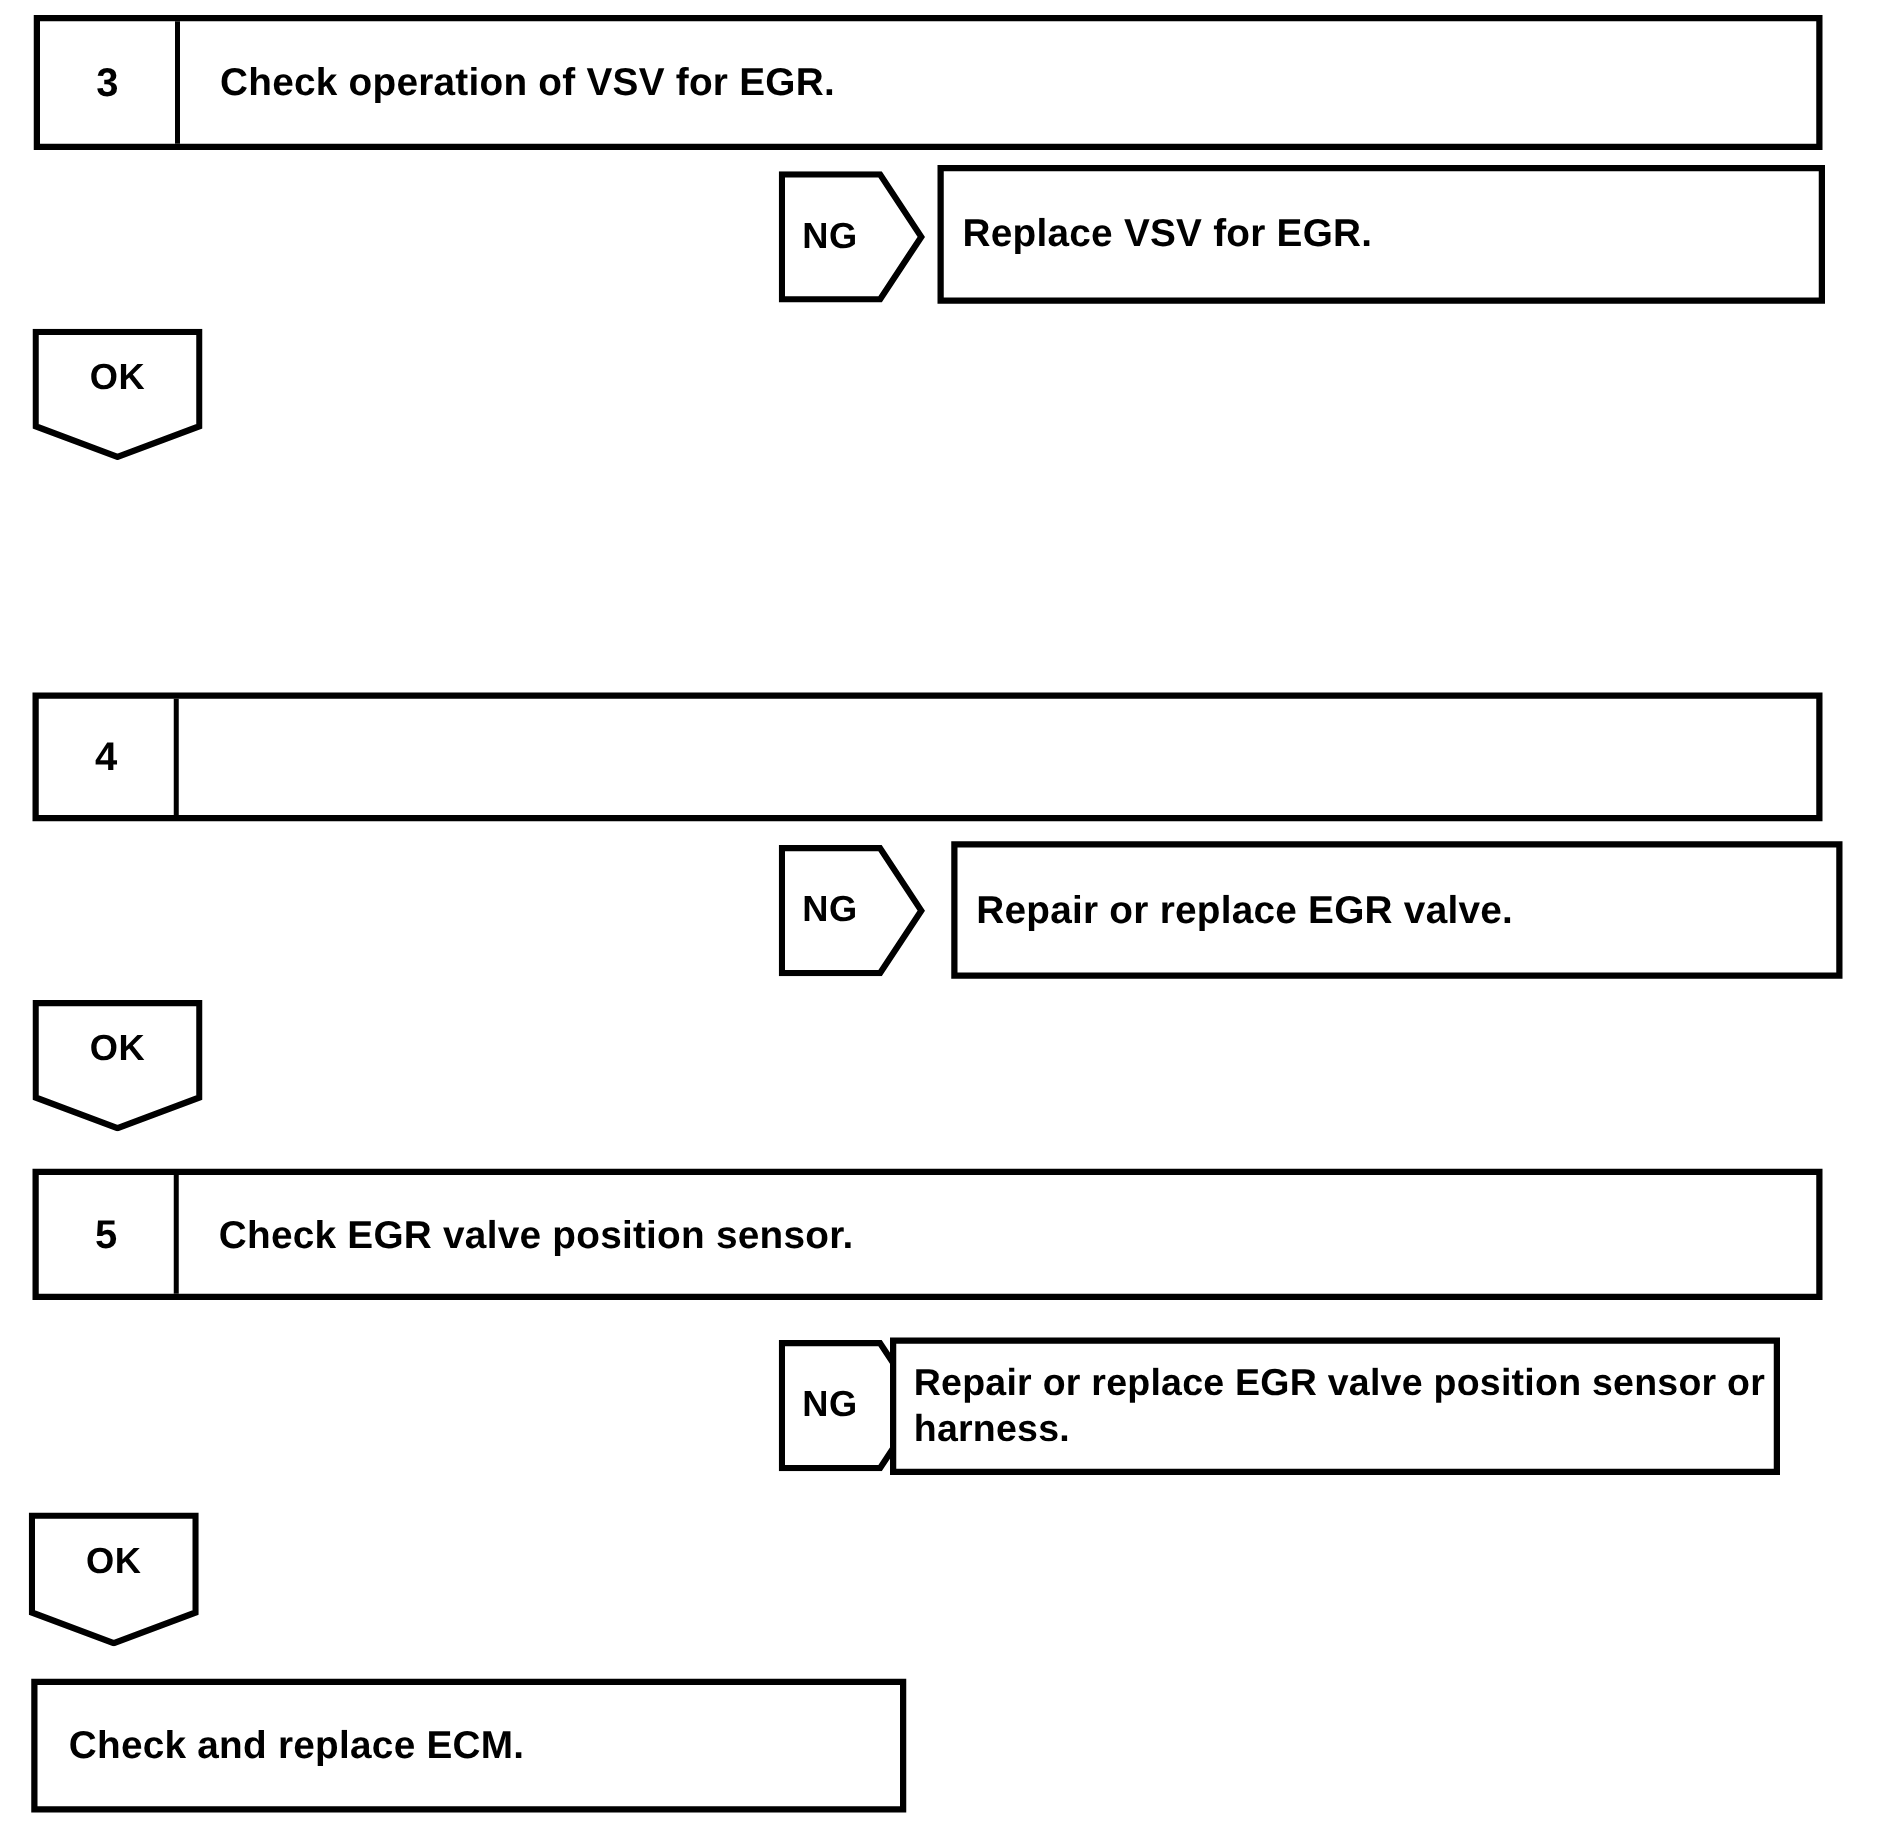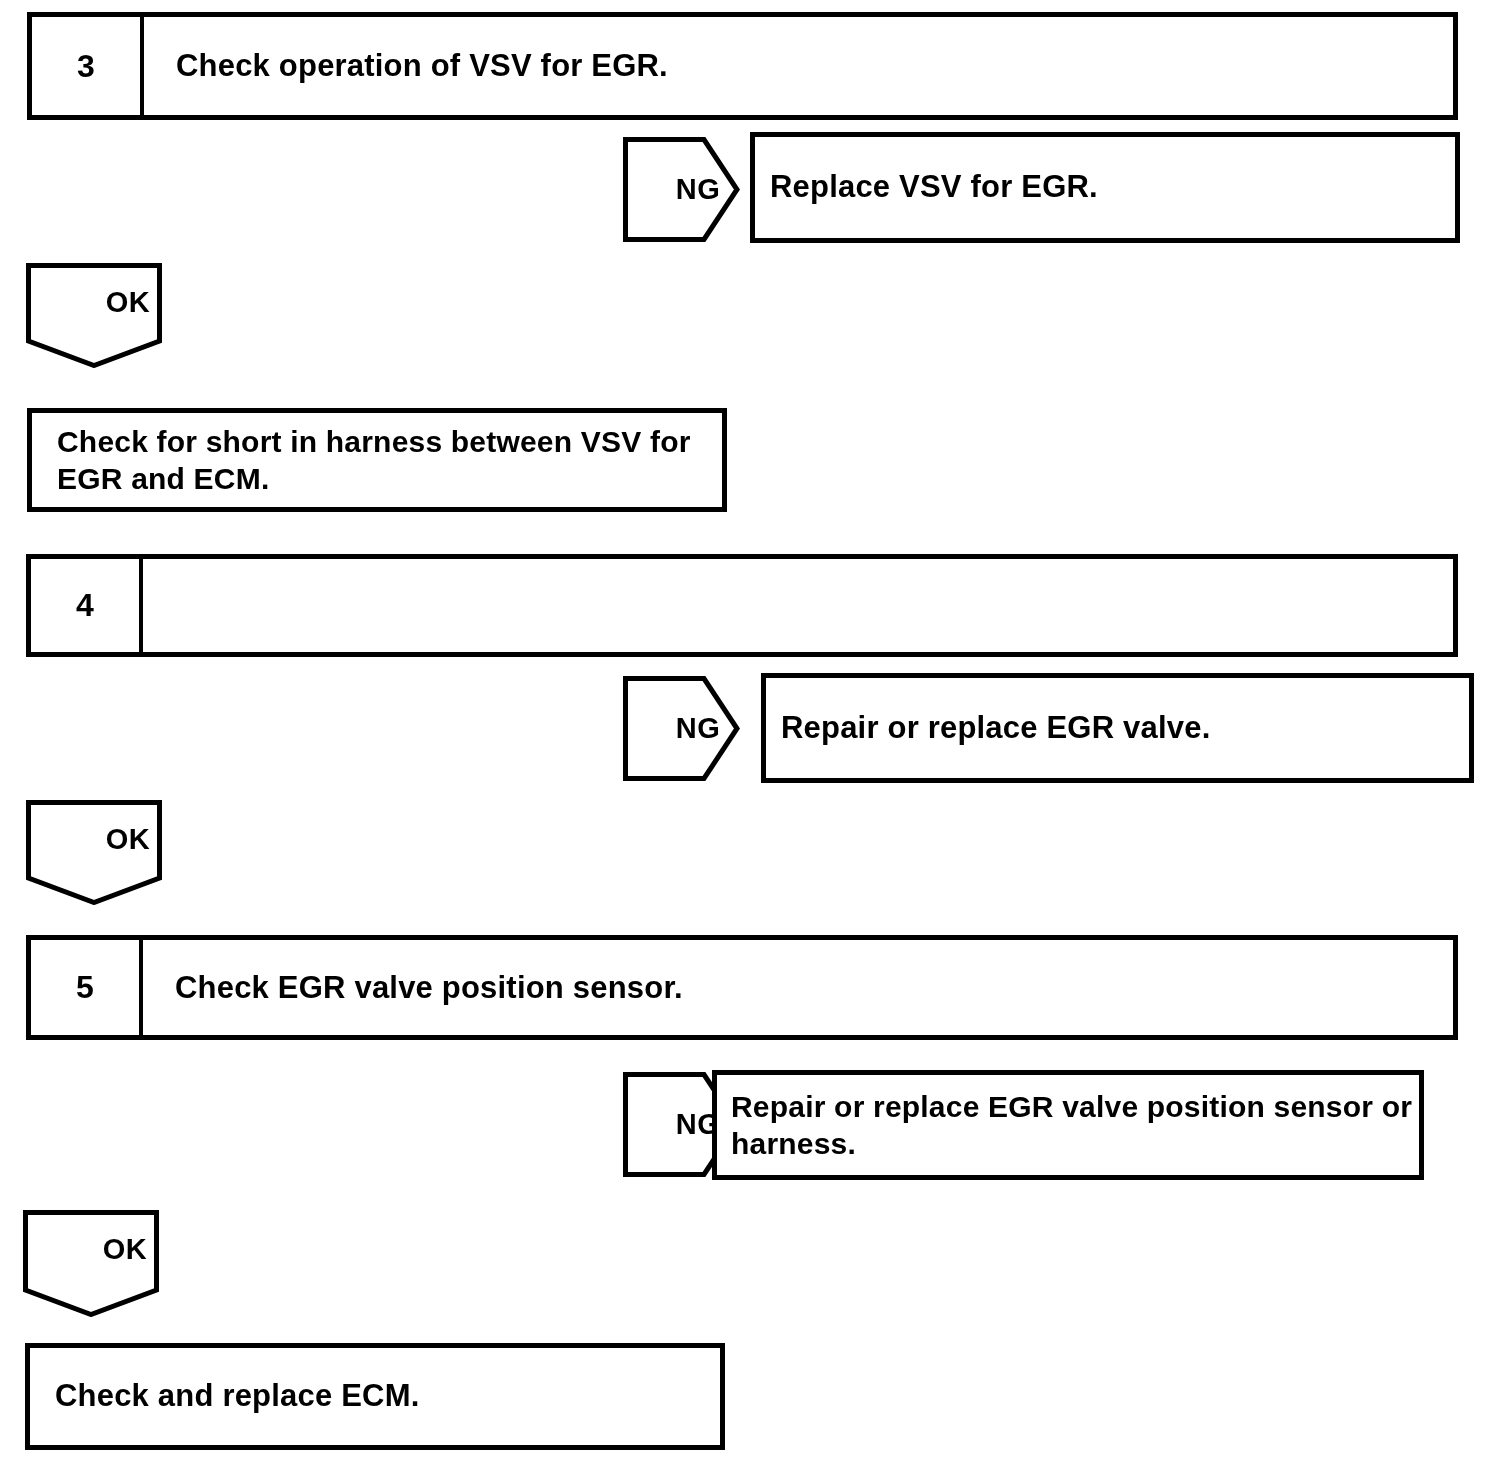--- a/index.html
+++ b/index.html
@@ -55,21 +55,20 @@
   
   .pent { position: absolute; }
   .pent svg { position: absolute; left: 0; top: 0; display: block; }
   .pentlabel {
     position: absolute;
     display: flex;
     align-items: center;
     justify-content: center;
     font-size: 29px;
     letter-spacing: 0.5px;
-    margin-left: 34px;
   }
   .ng .pentlabel { left: 0; top: 0; width: 82px; height: 100%; }
   .ok .pentlabel { left: 0; top: 0; width: 100%; height: 78px; text-align: right; }
 </style>
 </head>
 <body>
 
 <div class="canvas">
 
   <div class="box stepbox" style="left:27px; top:12px; width:1431px; height:108px;">
@@ -88,23 +87,20 @@
     <span>Replace VSV for EGR.</span>
   </div>
 
   <div class="pent ok" style="left:26px; top:263px; width:136px; height:105px;">
     <svg width="136" height="105" viewBox="0 0 136 105">
       <polygon points="2.5,2.5 133.5,2.5 133.5,78 68,102.5 2.5,78" fill="#ffffff" stroke="#000000" stroke-width="5" stroke-linejoin="miter"></polygon>
     </svg>
     <span class="pentlabel">OK</span>
   </div>
 
-  <div class="box textbox wrap2" style="left:27px; top:408px; width:700px; height:104px; padding-left:25px; padding-right:15px;">
-    <span>Check for short in harness between VSV for EGR and ECM.</span>
-  </div>
 
   <div class="box stepbox" style="left:26px; top:554px; width:1432px; height:103px;">
     <div class="numcell">4</div>
   </div>
 
   <div class="pent ng" style="left:623px; top:676px; width:117px; height:105px;">
     <svg width="117" height="105" viewBox="0 0 117 105">
       <polygon points="2.5,2.5 81,2.5 114,52.5 81,102.5 2.5,102.5" fill="#ffffff" stroke="#000000" stroke-width="5" stroke-linejoin="miter"></polygon>
     </svg>
     <span class="pentlabel">NG</span>

